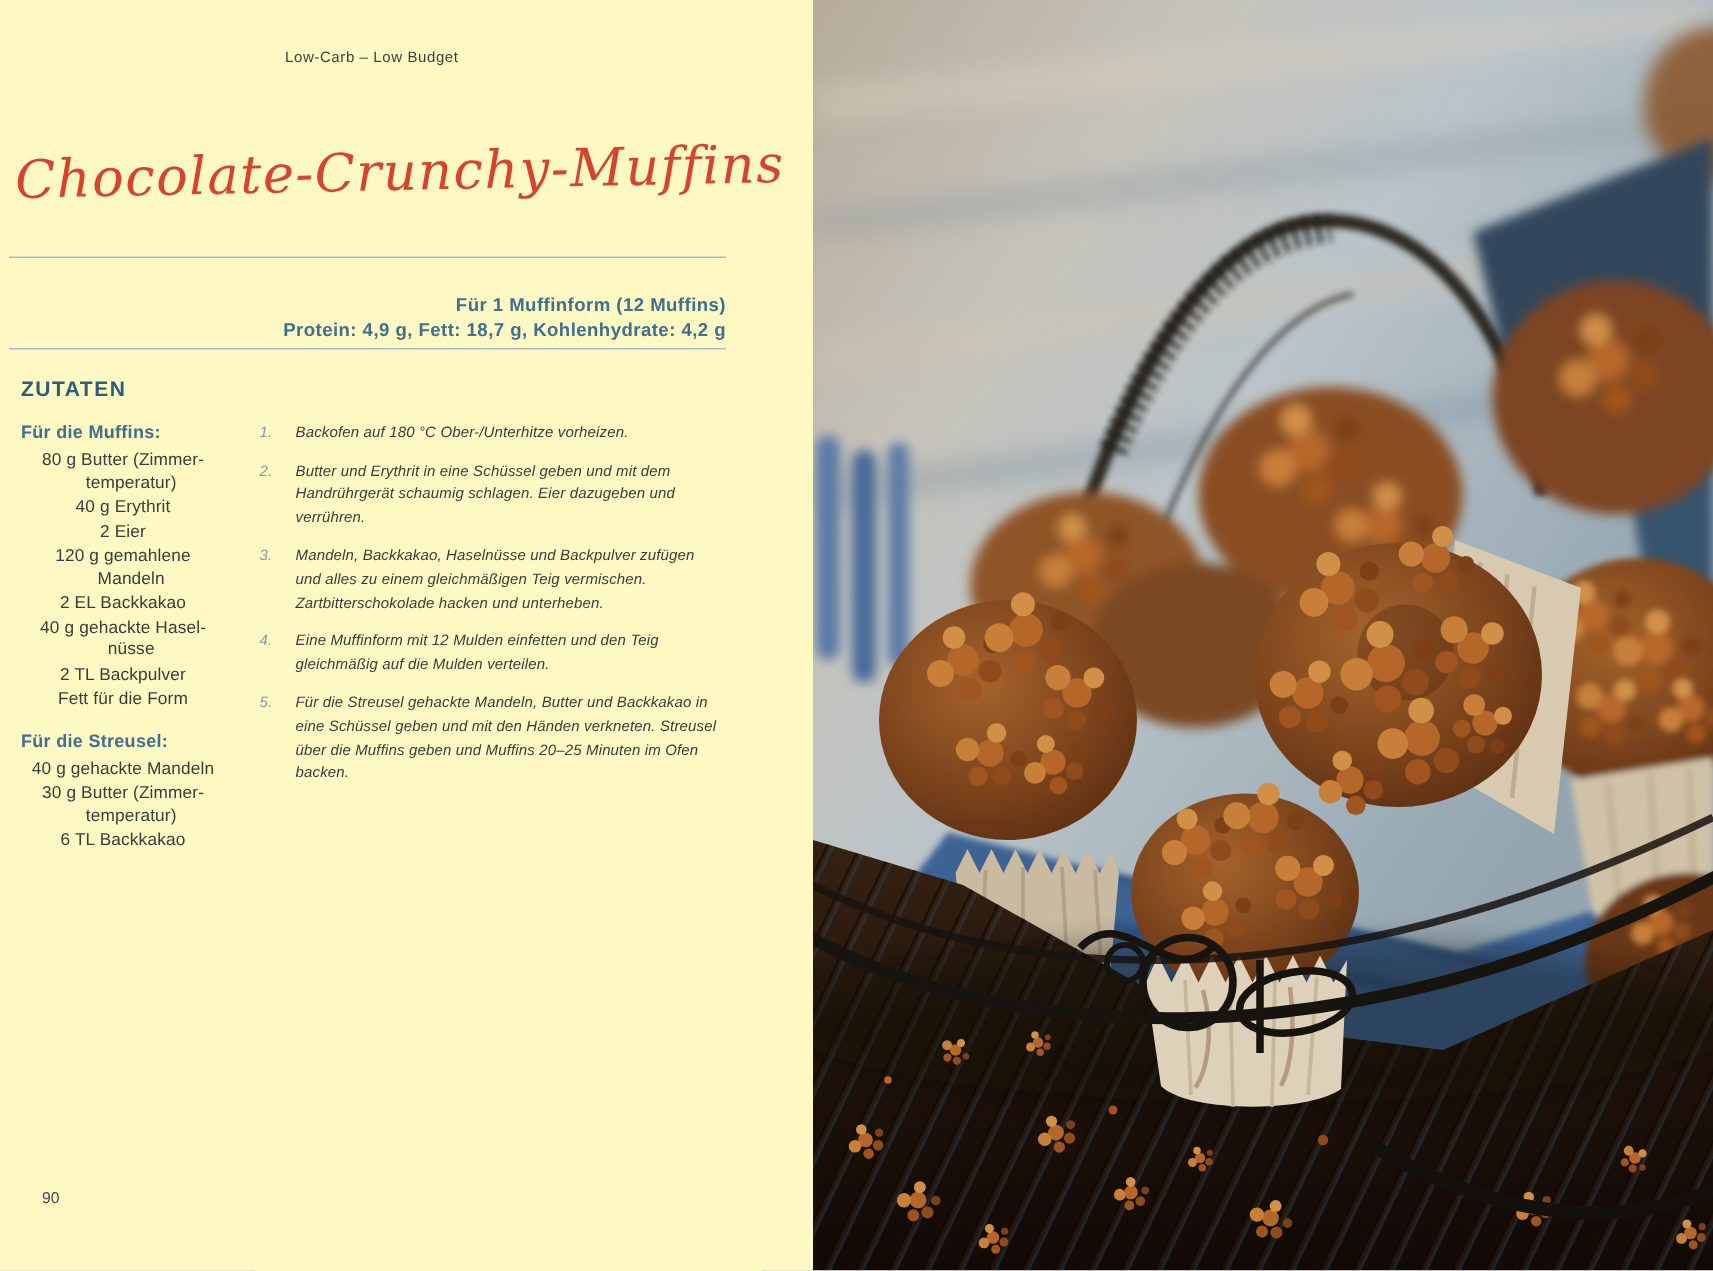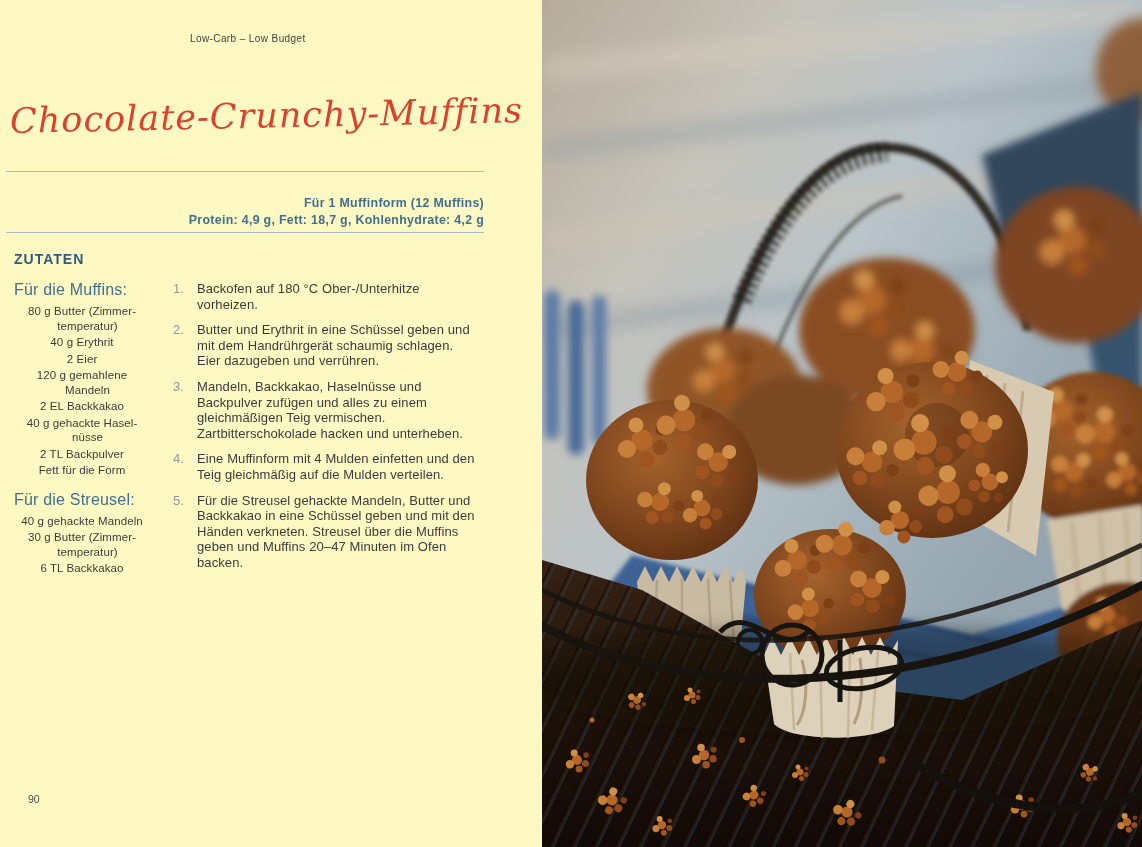--- a/index.html
+++ b/index.html
@@ -34,33 +34,34 @@
     position:absolute;left:6px;top:179px;width:478px;text-align:right;
     color:var(--info-blue);font-weight:bold;font-size:12.4px;line-height:17px;letter-spacing:.3px;margin-top:16px;
   }
   .zutaten-heading{
     position:absolute;left:14px;top:251px;font-size:14px;font-weight:bold;
     letter-spacing:1px;color:var(--heading-blue);
   }
   .columns{position:absolute;left:14px;top:281px;display:flex;}
   .ing-col{width:148px;flex:0 0 148px;}
   .ing-group-title{
-    color:var(--info-blue);font-weight:normal;font-size:16px;letter-spacing:.2px;margin-bottom:5px;
+    color:var(--info-blue);font-weight:bold;font-size:12px;letter-spacing:.2px;margin-bottom:5px;
   }
   .ing-list{list-style:none;margin-bottom:13px;width:136px;text-align:center;}
   .ing-list li{
     font-size:11.5px;line-height:14.5px;letter-spacing:.1px;color:var(--body-text);
     padding-left:11px;text-indent:-11px;margin-bottom:2px;
   }
   .steps-col{width:306px;flex:0 0 306px;margin-left:10px;}
   .steps-list{list-style:none;counter-reset:step;}
   .steps-list li{
     counter-increment:step;position:relative;padding-left:25px;
-    font-size:13px;line-height:15.6px;letter-spacing:.1px;color:var(--body-text);
+    font-size:10px;line-height:15.6px;letter-spacing:.1px;color:var(--body-text);
     margin-bottom:10px;
+    font-style:italic;
   }
   .steps-list li::before{
     content:counter(step) ".";position:absolute;left:1px;top:0;color:var(--step-number);
   }
   .page-number{position:absolute;left:28px;top:793px;font-size:10.5px;color:#4a4a4a;}
   
   .photo-page{position:absolute;left:542px;top:0;width:600px;height:847px;overflow:hidden;background:#b0b4b2;}
   .photo-page svg{display:block;}
 </style>
 </head>
@@ -98,22 +99,22 @@
           <li>40 g gehackte Mandeln</li>
           <li>30 g Butter (Zimmer­temperatur)</li>
           <li>6 TL Backkakao</li>
         </ul>
       </div>
     <div class="steps-col">
       <ol class="steps-list">
           <li>Backofen auf 180 °C Ober-/Unterhitze vorheizen.</li>
           <li>Butter und Erythrit in eine Schüssel geben und mit dem Handrührgerät schaumig schlagen. Eier dazugeben und verrühren.</li>
           <li>Mandeln, Backkakao, Haselnüsse und Backpulver zufügen und alles zu einem gleichmäßigen Teig vermischen. Zartbitterschokolade hacken und unterheben.</li>
-          <li>Eine Muffinform mit 4 Mulden einfetten und den Teig gleichmäßig auf die Mulden verteilen.</li>
-          <li>Für die Streusel gehackte Mandeln, Butter und Backkakao in eine Schüssel geben und mit den Händen verkneten. Streusel über die Muffins geben und Muffins 20–47 Minuten im Ofen backen.</li>
+          <li>Eine Muffinform mit 12 Mulden einfetten und den Teig gleichmäßig auf die Mulden verteilen.</li>
+          <li>Für die Streusel gehackte Mandeln, Butter und Backkakao in eine Schüssel geben und mit den Händen verkneten. Streusel über die Muffins geben und Muffins 20–25 Minuten im Ofen backen.</li>
         </ol>
     </div>
   </div>
 
   <div class="page-number">90</div>
 </div>
 
 <div class="photo-page" aria-label="Chocolate-Crunchy-Muffins mit Streuseln in weißen Papierförmchen in einem schwarzen Drahtkorb auf blauem Tuch und dunklem Holztisch">
   <svg width="600" height="847" viewBox="0 0 600 847" xmlns="http://www.w3.org/2000/svg">
     <defs>

